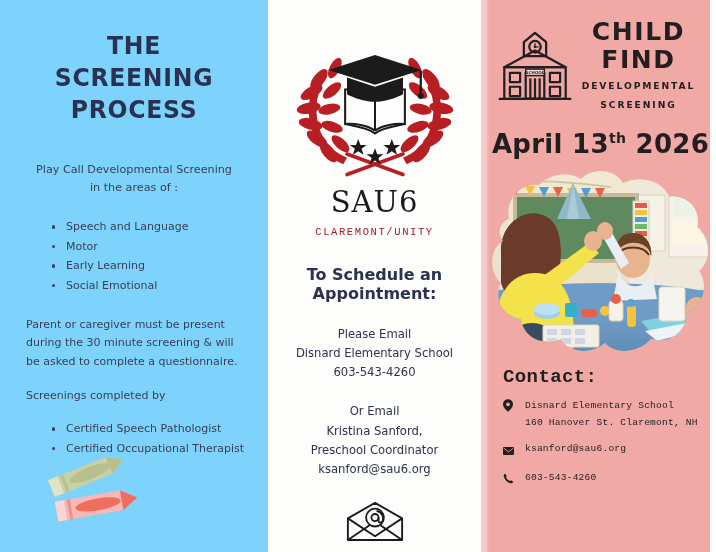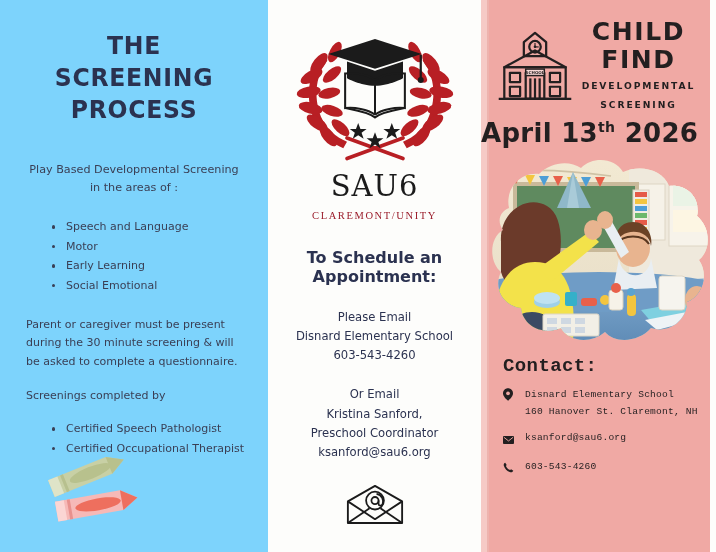--- a/index.html
+++ b/index.html
@@ -92,40 +92,40 @@
     height: 90px;
   }
 
   
   .panel-mid {
     position: relative;
     width: 213px;
     height: 552px;
     background: #fdfdfb;
     box-sizing: border-box;
-    padding: 0 10px;
+    padding: 16px 10px;
     text-align: center;
   }
   .logo-wrap {
     margin-top: 20px;
     height: 150px;
     display: flex;
     align-items: center;
     justify-content: center;
   }
   .logo-name {
     font-family: "DejaVu Serif", serif;
     font-size: 29px;
     color: #1b1b1b;
     letter-spacing: 1px;
     line-height: 1;
     margin-top: 2px;
   }
   .logo-sub {
-    font-family: Liberation Serif, serif;
+    font-family: Liberation Mono, monospace;
     font-size: 10.5px;
     color: #9b1d2b;
     letter-spacing: 1.6px;
     margin-top: 9px;
   }
   .mid-label {
     color: #2b3250;
     font-size: 16px;
     font-weight: 600;
     margin-top: 27px;
@@ -187,26 +187,27 @@
   .title-sub {
     color: #231f20;
     font-size: 9.2px;
     font-weight: 600;
     letter-spacing: 1.9px;
     line-height: 1.5;
     margin-top: 5px;
   }
   .date-line {
     position: relative;
-    text-align: left;
+    text-align: center;
     color: #231f20;
     font-size: 26px;
     font-weight: 700;
     letter-spacing: 0.3px;
-    margin-top: 4px;
+    margin-top: 15px;
+    padding-left: 10px;
   }
   .date-line sup {
     font-size: 14px;
     vertical-align: super;
   }
   .photo-wrap {
     position: relative;
     width: 235px;
     height: 197px;
     margin-top: 2px;
@@ -244,21 +245,21 @@
 
 <div class="brochure">
 
   <section class="panel-left">
     <h1 class="heading">
       <span>THE SCREENING</span><br>
       <span>PROCESS</span>
     </h1>
 
     <p class="intro first">
-      <span>Play Based Developmental Screening</span><br>
+      <span>Play Call Developmental Screening</span><br>
       <span>in the areas of :</span>
     </p>
 
     <div class="spacer-20"></div>
 
     <ul class="bullets">
       <li>Speech and Language</li>
       <li>Motor</li>
       <li>Early Learning</li>
       <li>Social Emotional</li>

